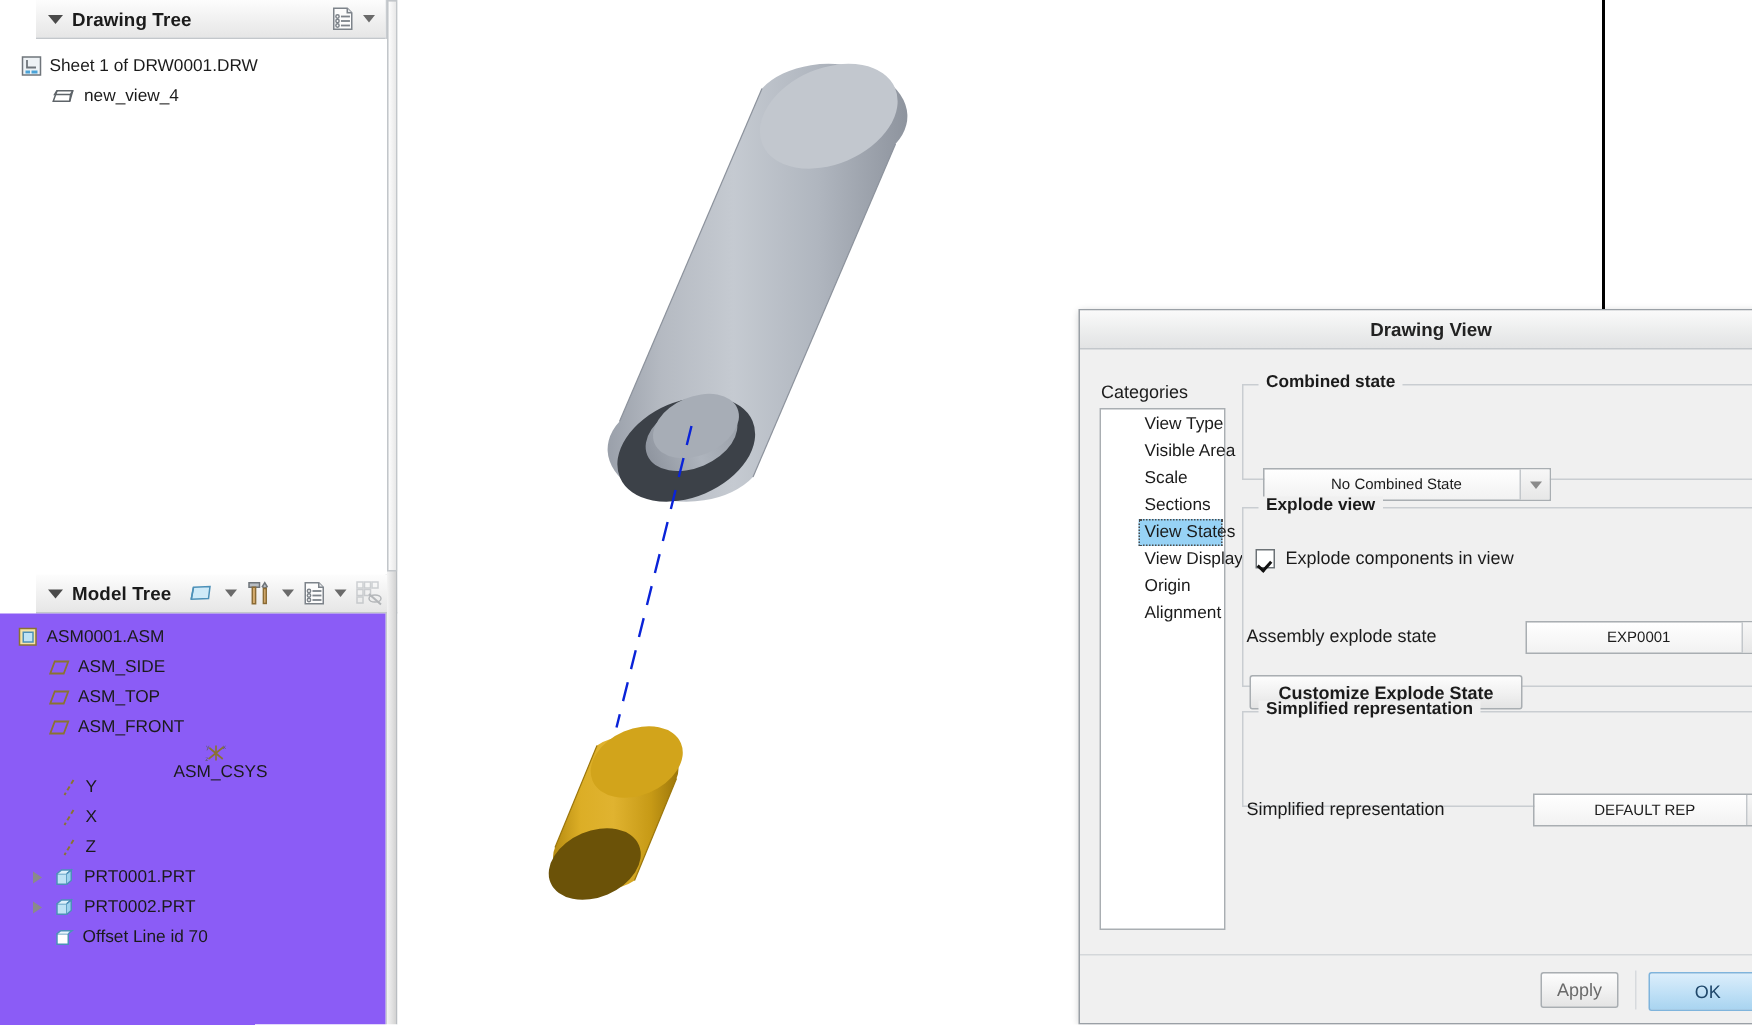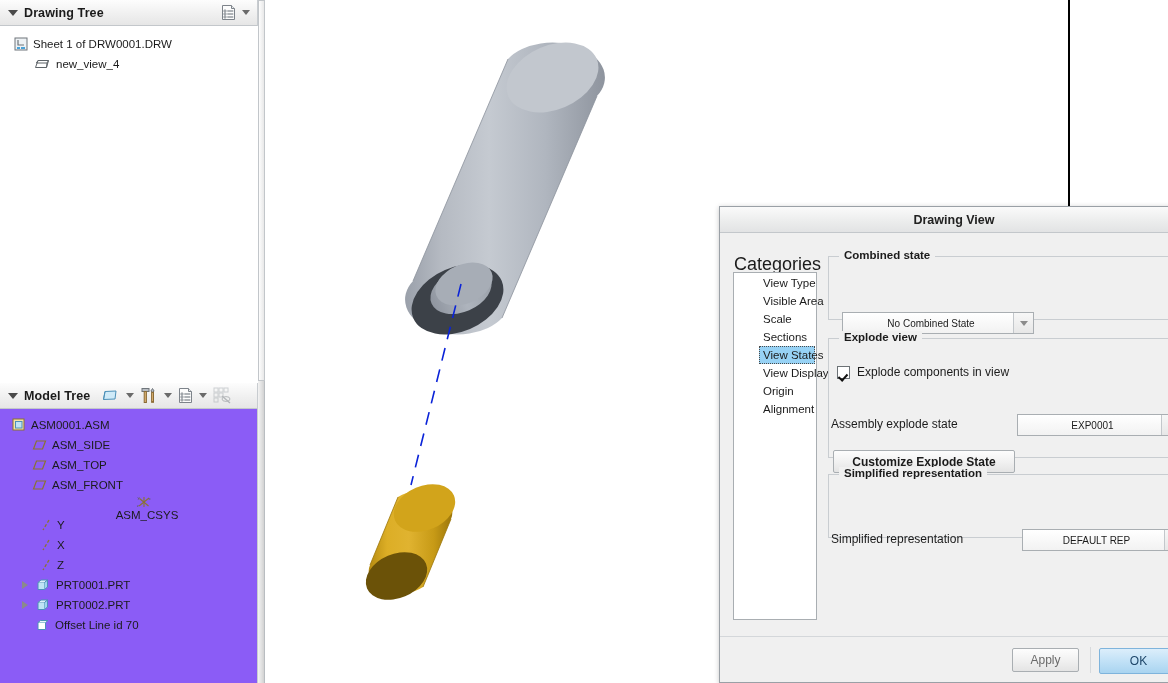--- a/index.html
+++ b/index.html
@@ -12,21 +12,21 @@
   }
 
   
   #left-panel{
     position:absolute;left:0;top:0;width:258px;height:683px;
     background:#ffffff;border-right:1px solid #c8ccd0;box-sizing:border-box;
   }
   .panel-header{
     height:26px;background:linear-gradient(to bottom,#fdfdfd 0%,#f0f0f0 55%,#e6e6e6 100%);
     border-bottom:1px solid #c3c7cb;
-    display:flex;align-items:center;box-sizing:border-box;padding:0 4px 0 8px;
+    display:flex;align-items:center;box-sizing:border-box;padding:0 4px 0 8px;margin-left:24px;
   }
   .tri{
     width:0;height:0;border-left:5px solid transparent;border-right:5px solid transparent;
     border-top:6px solid #4a4a4a;margin-right:6px;flex:0 0 auto;
   }
   .panel-title{font-weight:bold;font-size:12.5px;color:#1b1b1b;letter-spacing:.1px;white-space:nowrap;}
   .hdr-spacer{flex:1 1 auto;}
   .hdr-icons{display:flex;align-items:center;gap:3px;}
 
   .icon-btn{display:inline-flex;align-items:center;justify-content:center;}
@@ -79,21 +79,21 @@
     box-shadow:0 1px 5px rgba(0,0,0,.22);
   }
   #dlg-titlebar{
     height:26px;background:linear-gradient(to bottom,#fafafa,#eceded 55%,#e2e3e4);
     border-bottom:1px solid #c3c7cb;display:flex;align-items:center;justify-content:center;
     box-sizing:border-box;
   }
   #dlg-title{font-weight:bold;font-size:12.5px;color:#222;}
   #dlg-body{position:absolute;left:0;top:27px;right:0;bottom:46px;background:#f0f0f0;}
 
-  #categories-label{position:absolute;left:14px;top:20px;font-size:18px;color:#1b1b1b;}
+  #categories-label{position:absolute;left:14px;top:20px;font-size:12px;color:#1b1b1b;}
   #categories-list{
     position:absolute;left:13px;top:38px;width:84px;height:348px;
     background:#ffffff;border:1px solid #a9aeb2;box-sizing:border-box;padding:1px;
   }
   .cat-item{height:18px;line-height:18px;font-size:11.5px;color:#1b1b1b;padding-left:4px;white-space:nowrap;margin-left:24px;}
   .cat-item.selected{background:#97d2f5;outline:1px dotted #4a4a4a;outline-offset:-1px;}
 
   .group{
     position:absolute;border:1px solid #c9cdd1;box-sizing:border-box;background:transparent;
   }
@@ -144,21 +144,21 @@
     border:1px solid #a9aeb2;box-sizing:border-box;border-radius:2px;
     display:flex;align-items:center;justify-content:center;
     font-size:12px;color:#1b1b1b;white-space:nowrap;
   }
   #btn-customize{position:absolute;left:113px;top:216px;width:182px;height:23px;font-weight:bold;}
 
   #dlg-footer{
     position:absolute;left:0;right:0;bottom:0;height:46px;
     background:#f0f0f0;border-top:1px solid #d4d7da;box-sizing:border-box;
   }
-  #btn-apply{position:absolute;right:109px;top:11px;width:67px;height:24px;color:#6a6a6a;}
+  #btn-apply{position:absolute;right:109px;top:11px;width:52px;height:24px;color:#6a6a6a;}
   #footer-sep{position:absolute;right:97px;top:10px;width:1px;height:26px;background:#d7dadd;}
   #btn-ok{
     position:absolute;right:10px;top:11px;width:77px;height:24px;
     background:linear-gradient(to bottom,#dceefb,#bfe0f6 55%,#a9d4f0);
     border:1px solid #7fb4dc;color:#20486b;border-radius:2px;
     display:flex;align-items:center;justify-content:center;font-size:12px;
   }
 </style>
 </head>
 <body>

